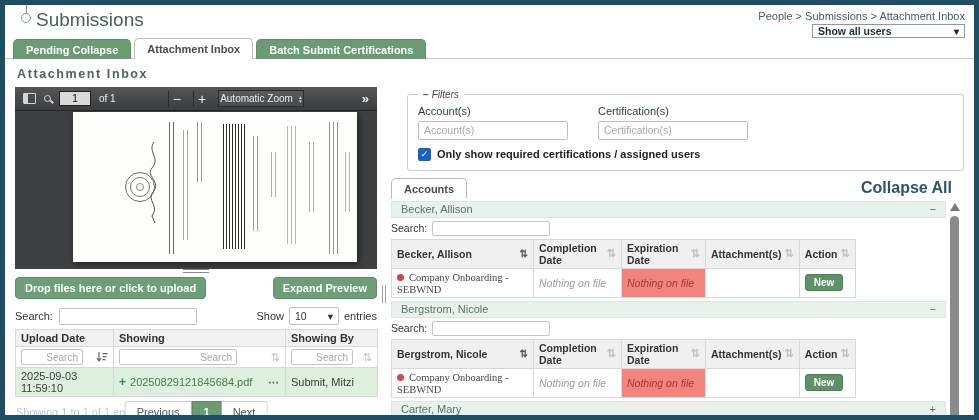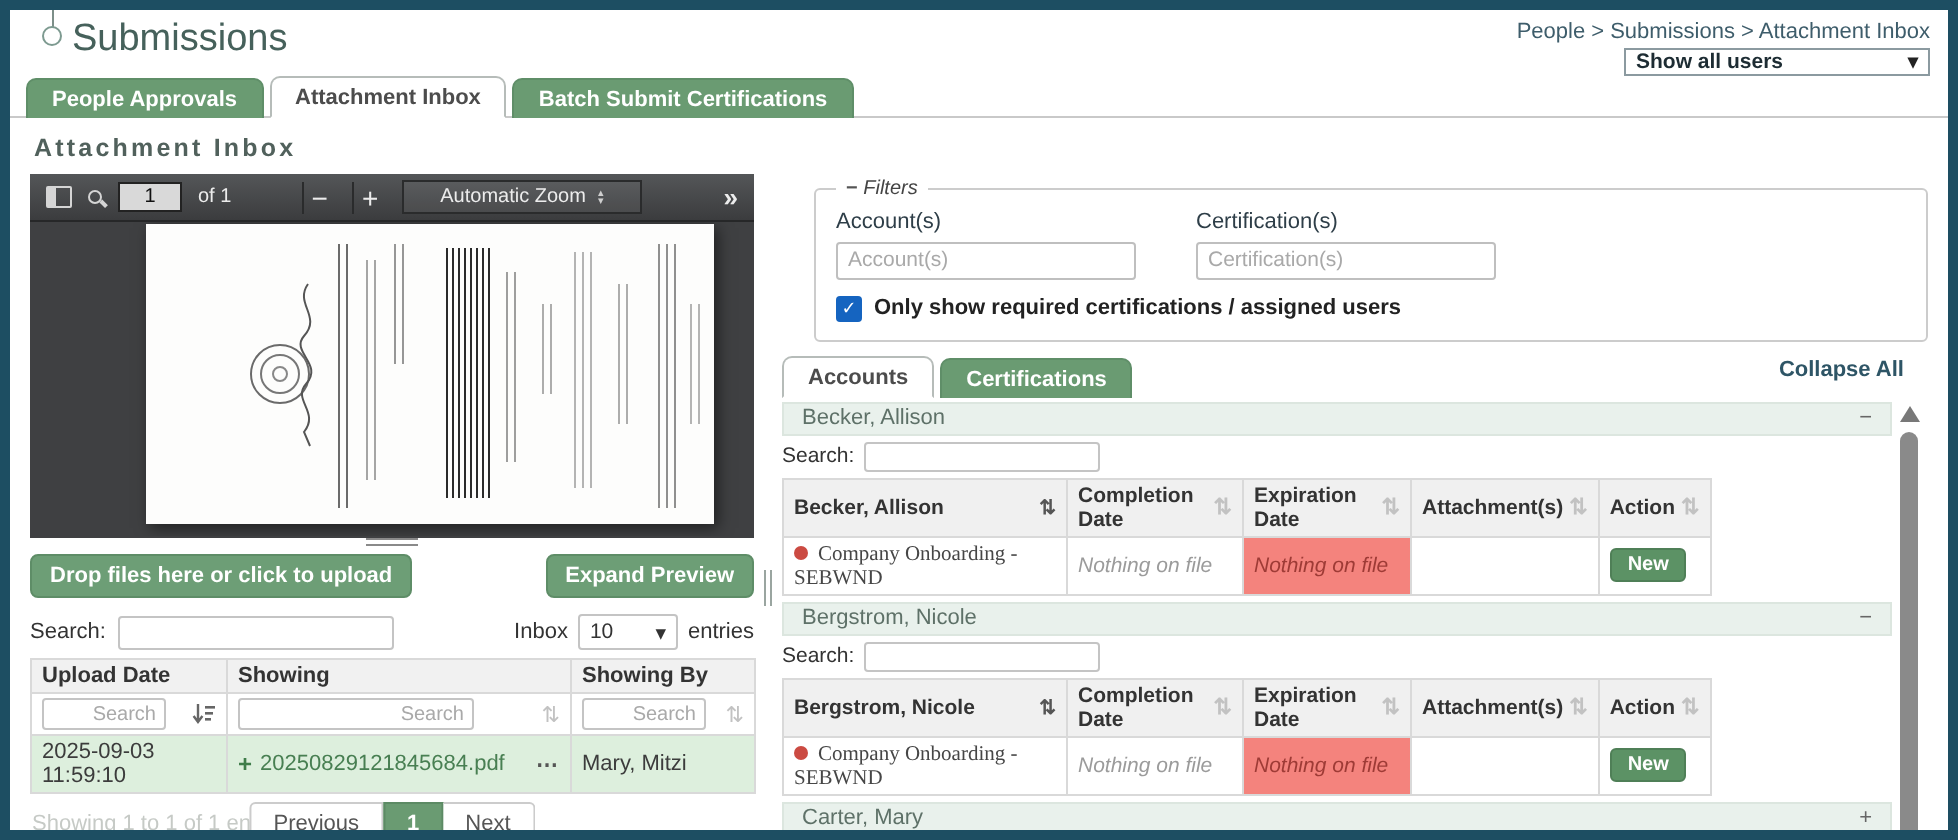--- a/index.html
+++ b/index.html
@@ -34,21 +34,21 @@
   .pdf-toolbar { height: 24px; background: linear-gradient(#545658, #3b3c3e); border-bottom: 1px solid #262728; display: flex; align-items: center; padding: 0 8px; gap: 8px; }
   .tb-icon { color: #e8e8e8; cursor: pointer; display: inline-flex; align-items: center; }
   .icon-sidebar { width: 13px; height: 11px; border: 1px solid #d5d5d5; border-radius: 1px; position: relative; }
   .icon-sidebar::before { content: ''; position: absolute; left: 0; top: 0; bottom: 0; width: 4px; background: #d5d5d5; }
   .icon-search { width: 7px; height: 7px; border: 1.5px solid #d5d5d5; border-radius: 50%; position: relative; }
   .icon-search::after { content: ''; position: absolute; left: 5px; top: 5px; width: 4px; height: 1.5px; background: #d5d5d5; transform: rotate(45deg); }
   .page-input { width: 32px; height: 15px; background: #d9d9d9; border: 1px solid #222; font-size: 10px; text-align: center; color: #111; }
   .of-label { color: #ececec; font-size: 10px; }
   .tb-sp { flex: 1; }
   .zoomctl { color: #ececec; font-size: 14px; cursor: pointer; padding: 0 4px; border-left: 1px solid #2a2b2c; }
-  .zoom-select { height: 17px; border: 1px solid #2a2b2c; background: rgba(255,255,255,.06); color: #ececec; font-size: 10px; display: flex; align-items: center; gap: 6px; padding: 0 18px; cursor: pointer; }
+  .zoom-select { height: 17px; border: 1px solid #2a2b2c; background: rgba(255,255,255,.06); color: #ececec; font-size: 10px; display: flex; align-items: center; gap: 6px; padding: 0 1px; cursor: pointer; }
   .spinner { display: flex; flex-direction: column; line-height: 4px; font-size: 5.5px; color: #cfcfcf; }
   .more-tools { color: #ececec; font-size: 13px; font-weight: bold; cursor: pointer; margin-left: 6px; }
   .canvas { position: relative; height: 157px; background: #3f4042; overflow: hidden; }
   .docpage { position: absolute; left: 58px; top: 1px; width: 284px; height: 150px; background: #fdfdfc; box-shadow: 2px 2px 7px rgba(0,0,0,.5); }
   .stripe { position: absolute; background-image: repeating-linear-gradient(90deg, rgba(45,45,45,.7) 0 1px, transparent 1px 4px); }
   .stripe.bold { background-image: repeating-linear-gradient(90deg, rgba(20,20,20,.9) 0 1px, transparent 1px 3px); }
   .seal { position: absolute; left: 52px; top: 60px; width: 30px; height: 30px; border: 1.5px solid #6a6a6a; border-radius: 50%; }
   .seal::before { content: ''; position: absolute; left: 4px; top: 4px; right: 4px; bottom: 4px; border: 1px solid #777; border-radius: 50%; }
   .seal::after { content: ''; position: absolute; left: 10px; top: 10px; right: 10px; bottom: 10px; border: 1px solid #888; border-radius: 50%; }
   .sig { position: absolute; left: 70px; top: 28px; }
@@ -94,21 +94,21 @@
   .fields { display: flex; gap: 30px; margin-top: 3px; }
   .field label { display: block; font-size: 11px; color: #2e3e48; margin-bottom: 3px; }
   .field input { width: 150px; height: 19px; border: 1px solid #bfbfbf; border-radius: 2px; font-size: 10.5px; padding: 0 5px; color: #333; }
   input::placeholder { color: #a9a9a9; }
   .checkrow { margin-top: 8px; display: flex; align-items: center; gap: 6px; }
   .checkbox { width: 13px; height: 13px; background: #1564c0; border-radius: 2px; color: #fff; font-size: 9px; line-height: 13px; text-align: center; cursor: pointer; }
   .checkrow span.lbl { font-size: 11px; font-weight: bold; color: #222; }
 
   
   .rtabs { display: flex; gap: 3px; margin-top: 6px; position: relative; height: 22px; align-items: flex-end; }
-  .collapse-all { position: absolute; right: 14px; top: 2px; font-size: 11px; font-weight: bold; color: #2e5566; cursor: pointer; }
+  .collapse-all { position: absolute; right: 14px; top: 2px; font-size: 16px; font-weight: bold; color: #2e5566; cursor: pointer; }
   .accordion { position: relative; margin-top: 2px; padding-right: 20px; }
   .sb { position: absolute; right: 6px; top: 2px; bottom: 0; width: 10px; }
   .sb-up { width: 0; height: 0; border-left: 5px solid transparent; border-right: 5px solid transparent; border-bottom: 8px solid #787878; cursor: pointer; }
   .sb-thumb { position: absolute; left: 0; top: 13px; bottom: 2px; width: 9px; background: #8a8a8a; border-radius: 5px; cursor: pointer; }
   .ghead { display: flex; justify-content: space-between; align-items: center; background: #e9f1ec; border: 1px solid #dce6df; padding: 2px 9px; font-size: 11px; color: #5e7168; margin-bottom: 2px; cursor: pointer; height: 17px; }
   .ghead .tog { color: #666; font-size: 11px; }
   .gsearch { display: flex; align-items: center; gap: 5px; margin: 3px 0 3px; font-size: 10.5px; color: #333; }
   .gsearch input { width: 118px; height: 15px; border: 1px solid #c4c4c4; border-radius: 2px; font-size: 10px; padding: 0 4px; }
   .rtable { border-collapse: collapse; font-size: 10.5px; margin-bottom: 3px; table-layout: fixed; }
   .rtable th, .rtable td { border: 1px solid #d9d9d9; padding: 2px 5px; text-align: left; }
@@ -132,21 +132,21 @@
     <span class="pin-circle"></span>
     <div class="page-title">Submissions</div>
     <div class="breadcrumb">People &gt; Submissions &gt; Attachment Inbox</div>
     <div class="user-select">
       <span>Show all users</span>
       <span class="chev">▾</span>
     </div>
   </div>
 
   <div class="tabbar">
-    <div class="tab">People Approvals</div>
+    <div class="tab">Pending Collapse</div>
     <div class="tab active">Attachment Inbox</div>
     <div class="tab">Batch Submit Certifications</div>
   </div>
 
   <div class="section-title">Attachment Inbox</div>
 
   <div class="main">
 
     <div class="left">
 
@@ -200,21 +200,21 @@
 
       <div class="btnrow">
         <button class="gbtn">Drop files here or click to upload</button>
         <button class="gbtn">Expand Preview</button>
       </div>
 
       <div class="searchrow">
         <span>Search:</span>
         <input style="">
         <span class="pagesize">
-          <span>Inbox</span>
+          <span>Show</span>
           <span class="mini-select">
             <span>10</span>
             <span>▾</span>
           </span>
           <span>entries</span>
         </span>
       </div>
 
       <table class="ltable">
         <colgroup>
@@ -255,21 +255,21 @@
         </tr>
         <tr class="data">
           <td>2025-09-03 11:59:10</td>
           <td>
             <span class="fname-flex">
               <span class="file-add">+</span>
               <span class="fname-text">20250829121845684.pdf</span>
               <span class="row-menu">⋯</span>
             </span>
           </td>
-          <td class="uploader">Mary, Mitzi</td>
+          <td class="uploader">Submit, Mitzi</td>
         </tr>
       </tbody>
         </table>
 
       <div class="tfoot">
         <span class="showing">Showing 1 to 1 of 1 entries</span>
         <span class="pager">
           <span class="pbtn first">Previous</span>
           <span class="pbtn cur">1</span>
           <span class="pbtn last">Next</span>
@@ -302,21 +302,20 @@
           </div>
         </div>
         <div class="checkrow">
           <span class="checkbox">✓</span>
           <span class="lbl">Only show required certifications / assigned users</span>
         </div>
       </fieldset>
 
       <div class="rtabs">
         <div class="tab active" style="top:0;">Accounts</div>
-        <div class="tab" style="top:0;">Certifications</div>
         <span class="collapse-all">Collapse All</span>
       </div>
 
       <div class="accordion">
 
         <div class="ghead">
           <span>Becker, Allison</span>
           <span class="tog">−</span>
         </div>
         <div class="gsearch">

